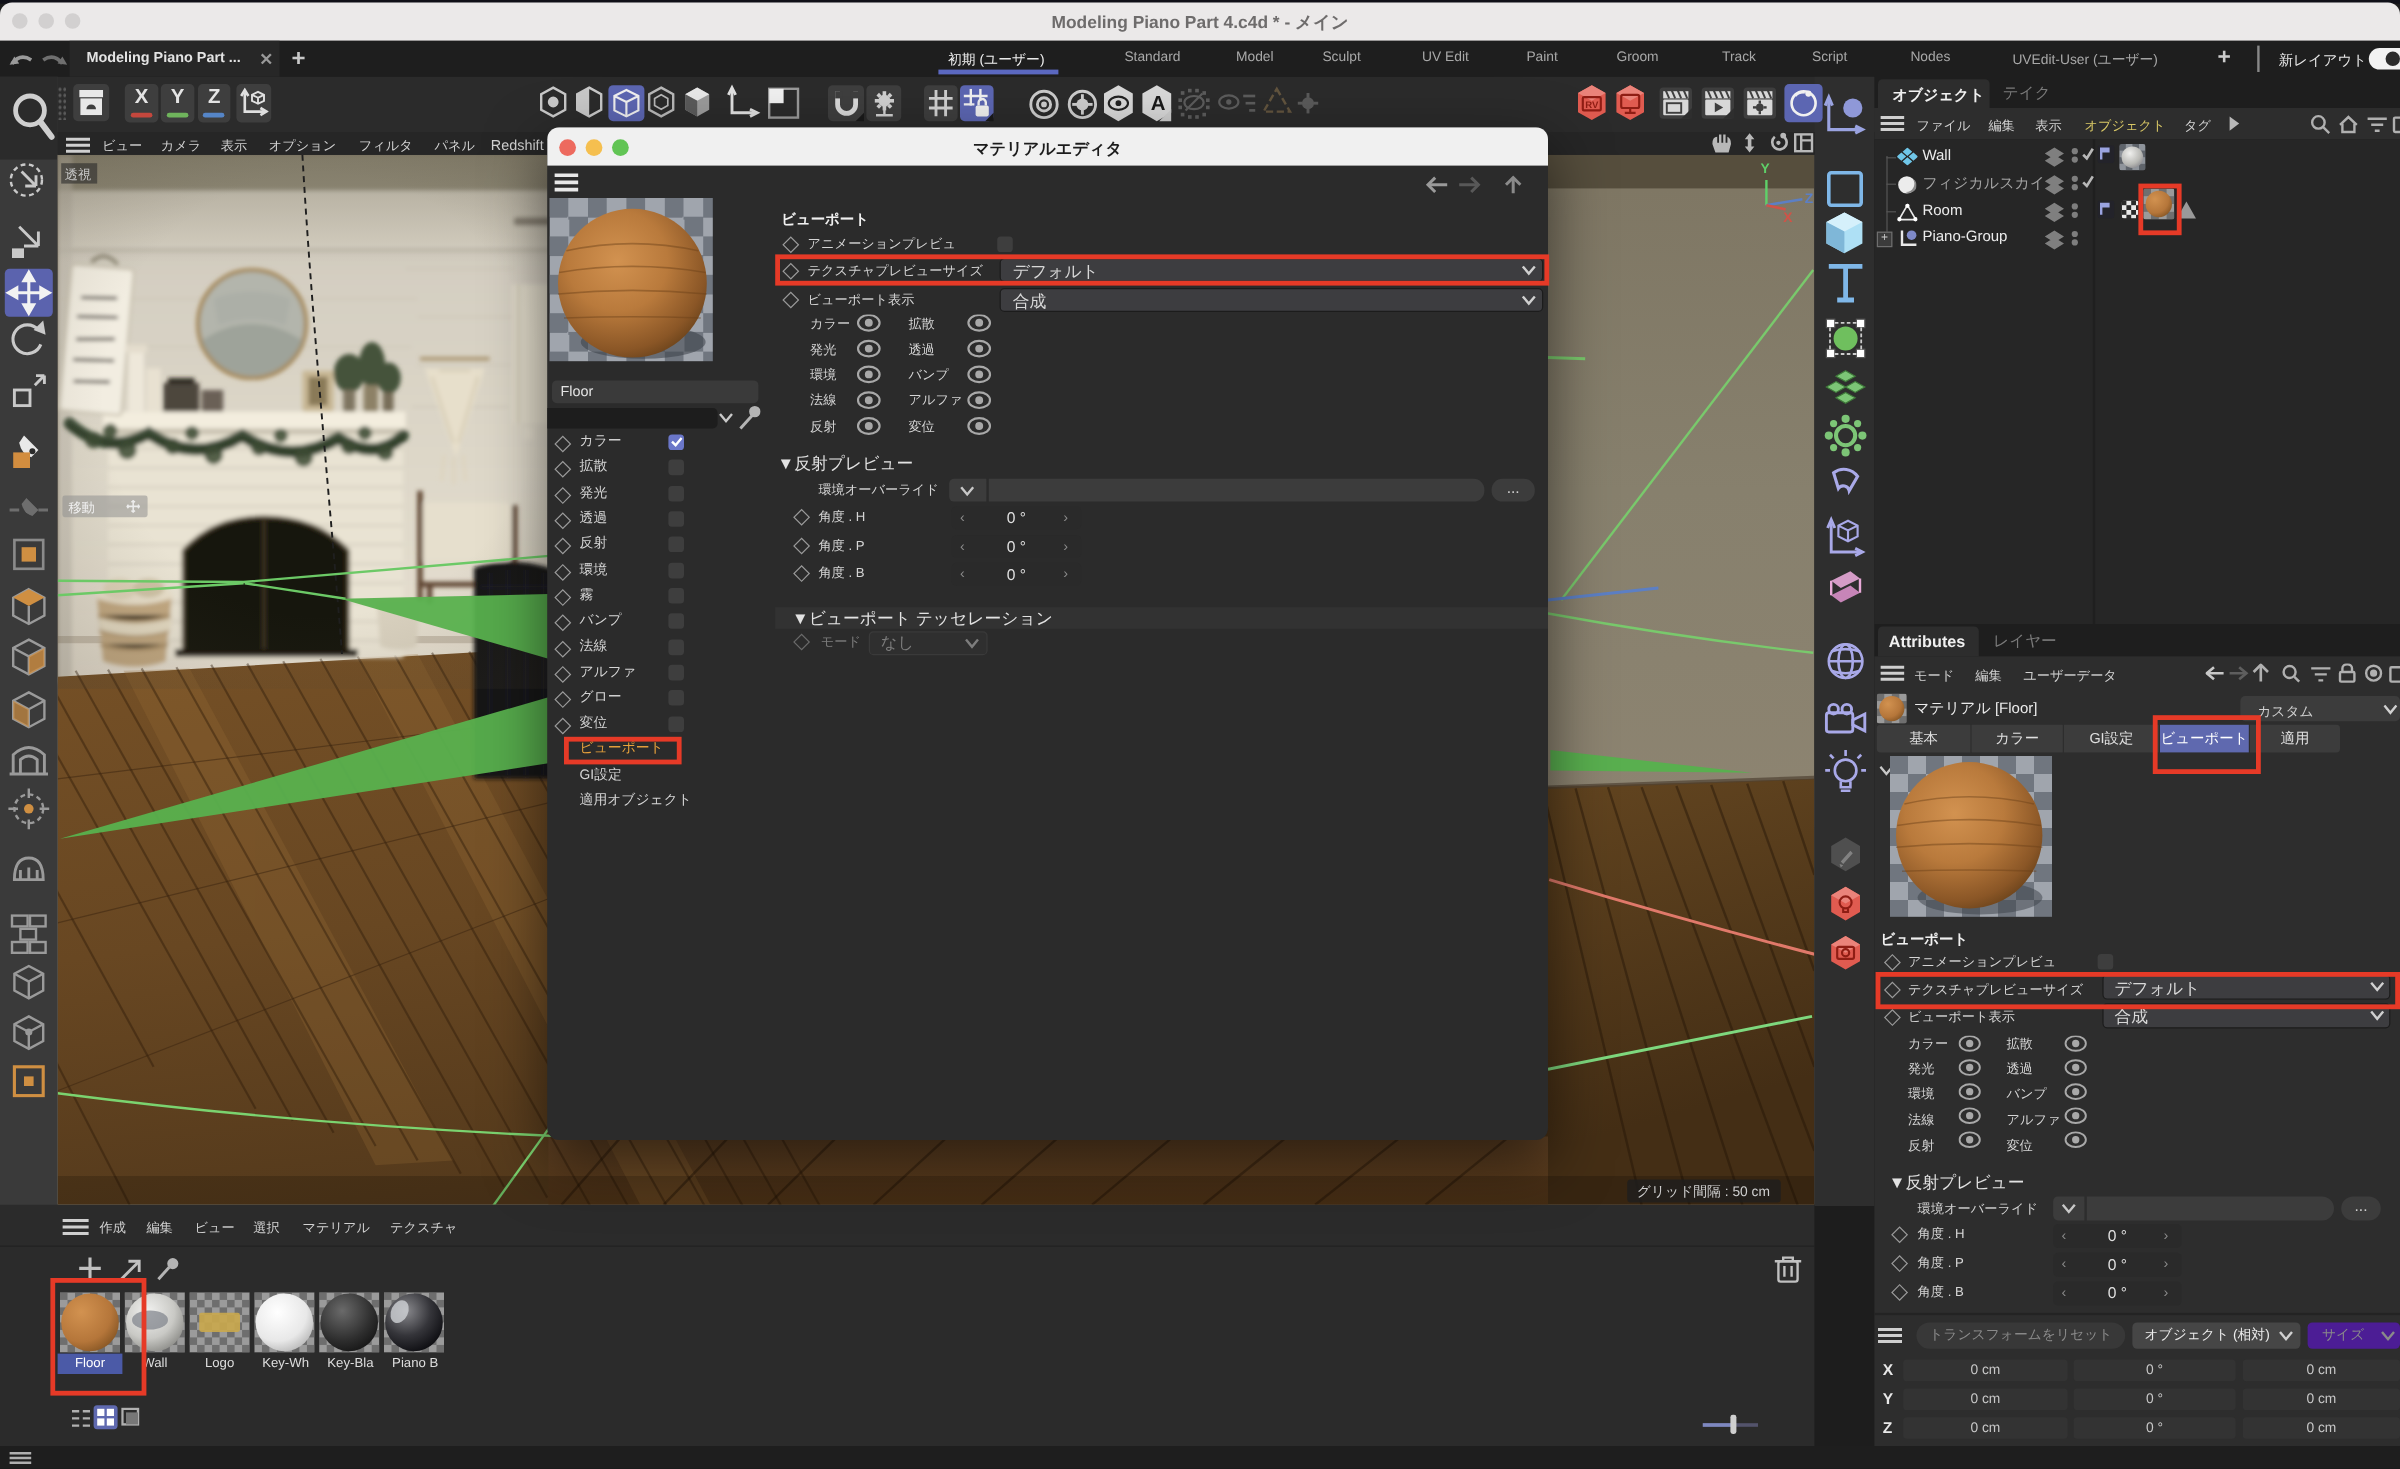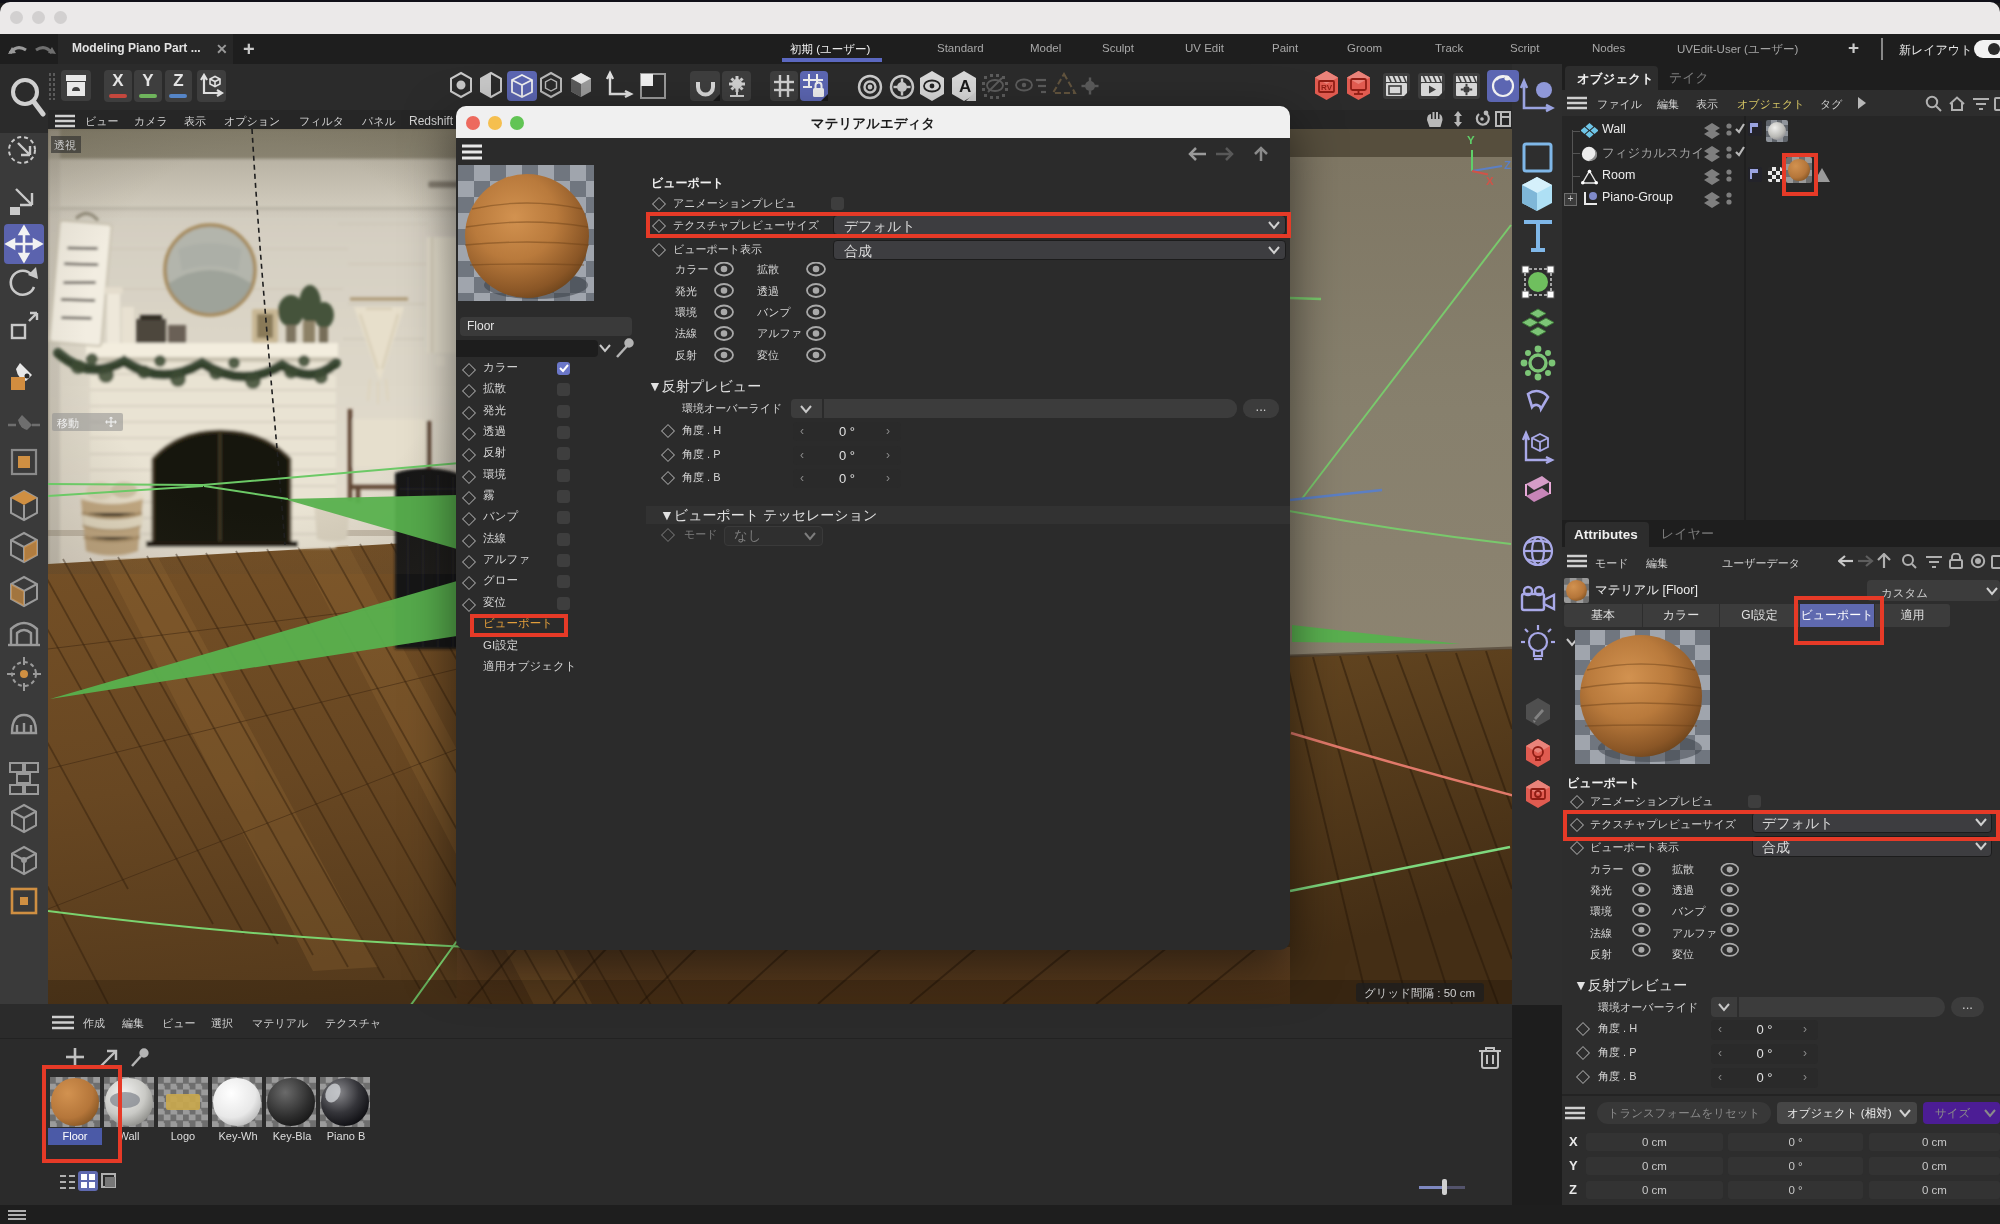--- a/index.html
+++ b/index.html
@@ -16,20 +16,21 @@
 </style>
 </head>
 <body>
 <div id="page">
 
 <div class="a" style="left:0;top:0;width:2000px;height:3px;background:#101018;"></div>
 <div class="a" style="left:0;top:2px;width:2000px;height:32px;background:#ebe9e9;border-radius:10px 10px 0 0;"></div>
 <div class="a" style="left:10px;top:11px;width:13px;height:13px;border-radius:50%;background:#d2d0d0;"></div>
 <div class="a" style="left:32px;top:11px;width:13px;height:13px;border-radius:50%;background:#d2d0d0;"></div>
 <div class="a" style="left:54px;top:11px;width:13px;height:13px;border-radius:50%;background:#d2d0d0;"></div>
+<div class="a" style="left:0;top:9px;width:2000px;text-align:center;color:#6e6c6c;font-size:14.5px;font-weight:bold;">Modeling Piano Part 4.c4d * - メイン</div>
 
 <div class="a" style="left:0;top:34px;width:2000px;height:30px;background:#1e1e1e;"></div>
 <svg class="a" style="left:6px;top:39px;" width="52" height="22" viewBox="0 0 52 22">
  <path d="M4 14 q7 -9 16 -3" fill="none" stroke="#9a9a9a" stroke-width="3"></path>
       <path d="M2 15 l8 -1 -4 -6 z" fill="#9a9a9a"></path>
  <path d="M30 14 q7 -9 16 -3" fill="none" stroke="#6f6f6f" stroke-width="3" transform="scale(-1,1) translate(-76,0)"></path>
       <path d="M50 15 l-8 -1 4 -6 z" fill="#6f6f6f"></path>
 </svg>
 <div class="a" style="left:58px;top:34px;width:175px;height:30px;background:#272727;"></div>
 <div class="a" style="left:72px;top:41px;color:#e4e4e4;font-size:12px;font-weight:bold;">Modeling Piano Part ...</div>
@@ -488,21 +489,21 @@
 <div class="a" style="left:1661px;top:525px;font-size:13px;color:#7a7a7a;">レイヤー</div>
 <svg class="a" style="left:1567px;top:554px;" width="20" height="14">
       <g stroke="#cfcfcf" stroke-width="2.5">
         <line x1="0" y1="2" x2="20" y2="2"></line>
         <line x1="0" y1="7" x2="20" y2="7"></line>
         <line x1="0" y1="12" x2="20" y2="12"></line>
       </g>
     </svg>
 <div class="menu" style="left:1595px;top:556px;font-size:11px;">モード</div>
 <div class="menu" style="left:1646px;top:556px;font-size:11px;">編集</div>
-<div class="menu" style="left:1686px;top:556px;font-size:11px;margin-left:36px;">ユーザーデータ</div>
+<div class="menu" style="left:1686px;top:556px;font-size:11px;">ユーザーデータ</div>
 <svg class="a" style="left:1838px;top:553px;" width="162" height="17" viewBox="0 0 162 17">
  <g stroke="#c8c8c8" stroke-width="2.2" fill="none">
         <line x1="1" y1="8" x2="15" y2="8"></line>
         <path d="M7,3 L1,8 L7,13"></path>
       </g>
  <g stroke="#5e5e5e" stroke-width="2.2" fill="none">
         <line x1="20" y1="8" x2="34" y2="8"></line>
         <path d="M28,3 L34,8 L28,13"></path>
       </g>
  <g stroke="#b0b0b0" stroke-width="2.2" fill="none">

